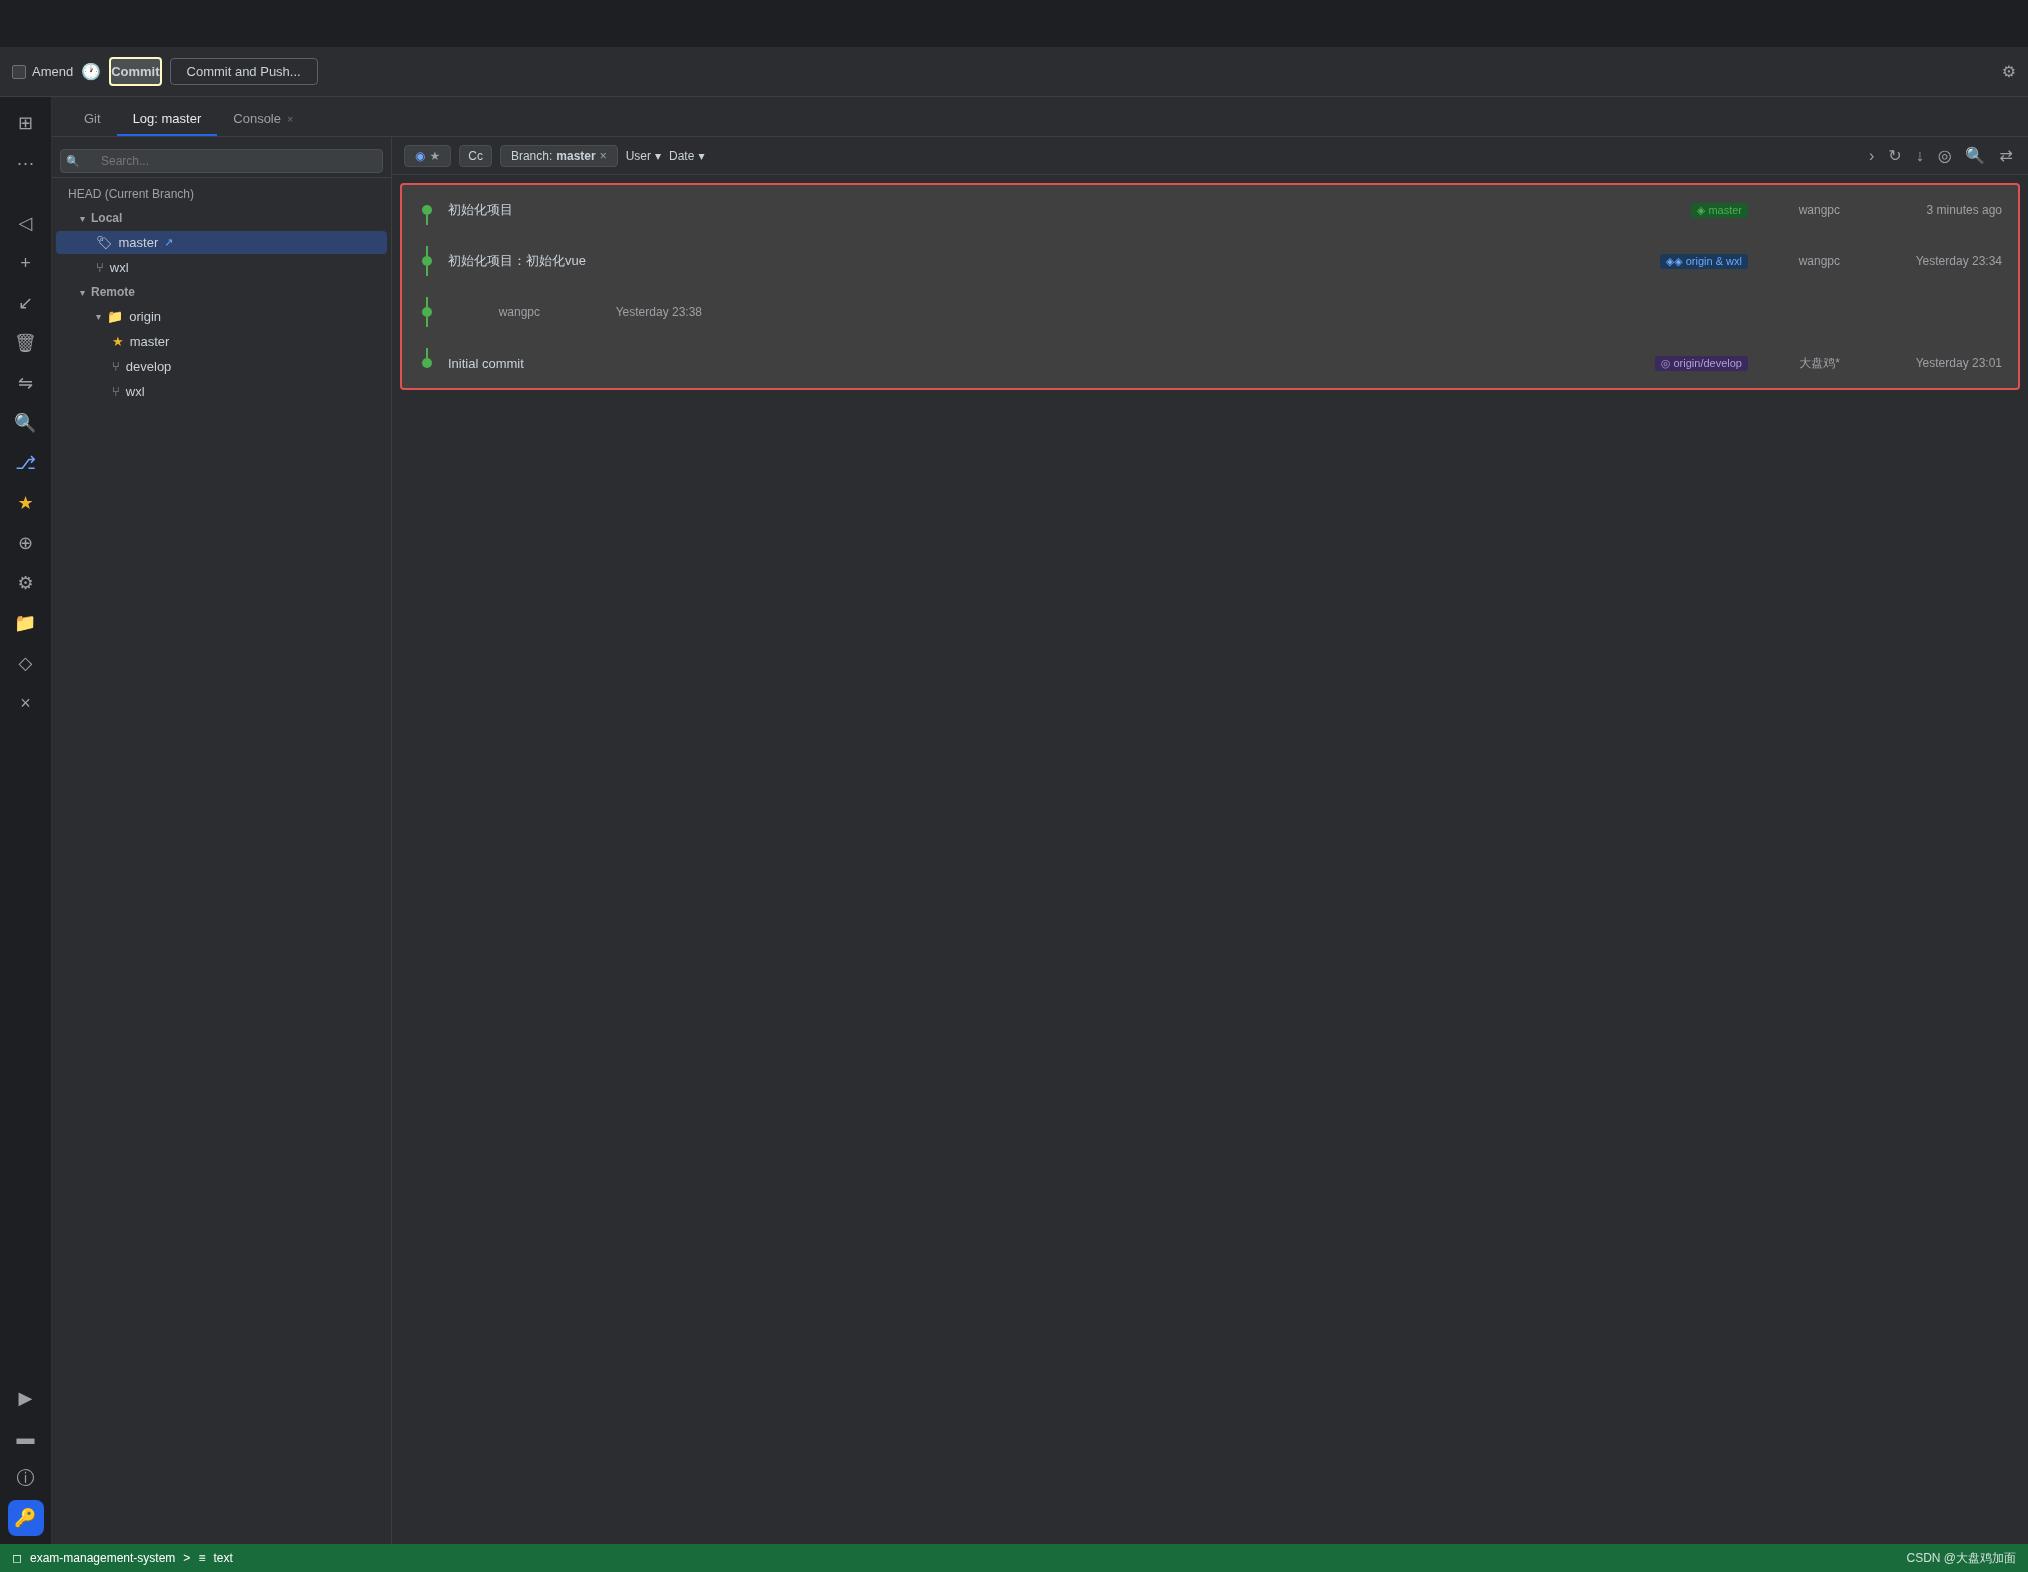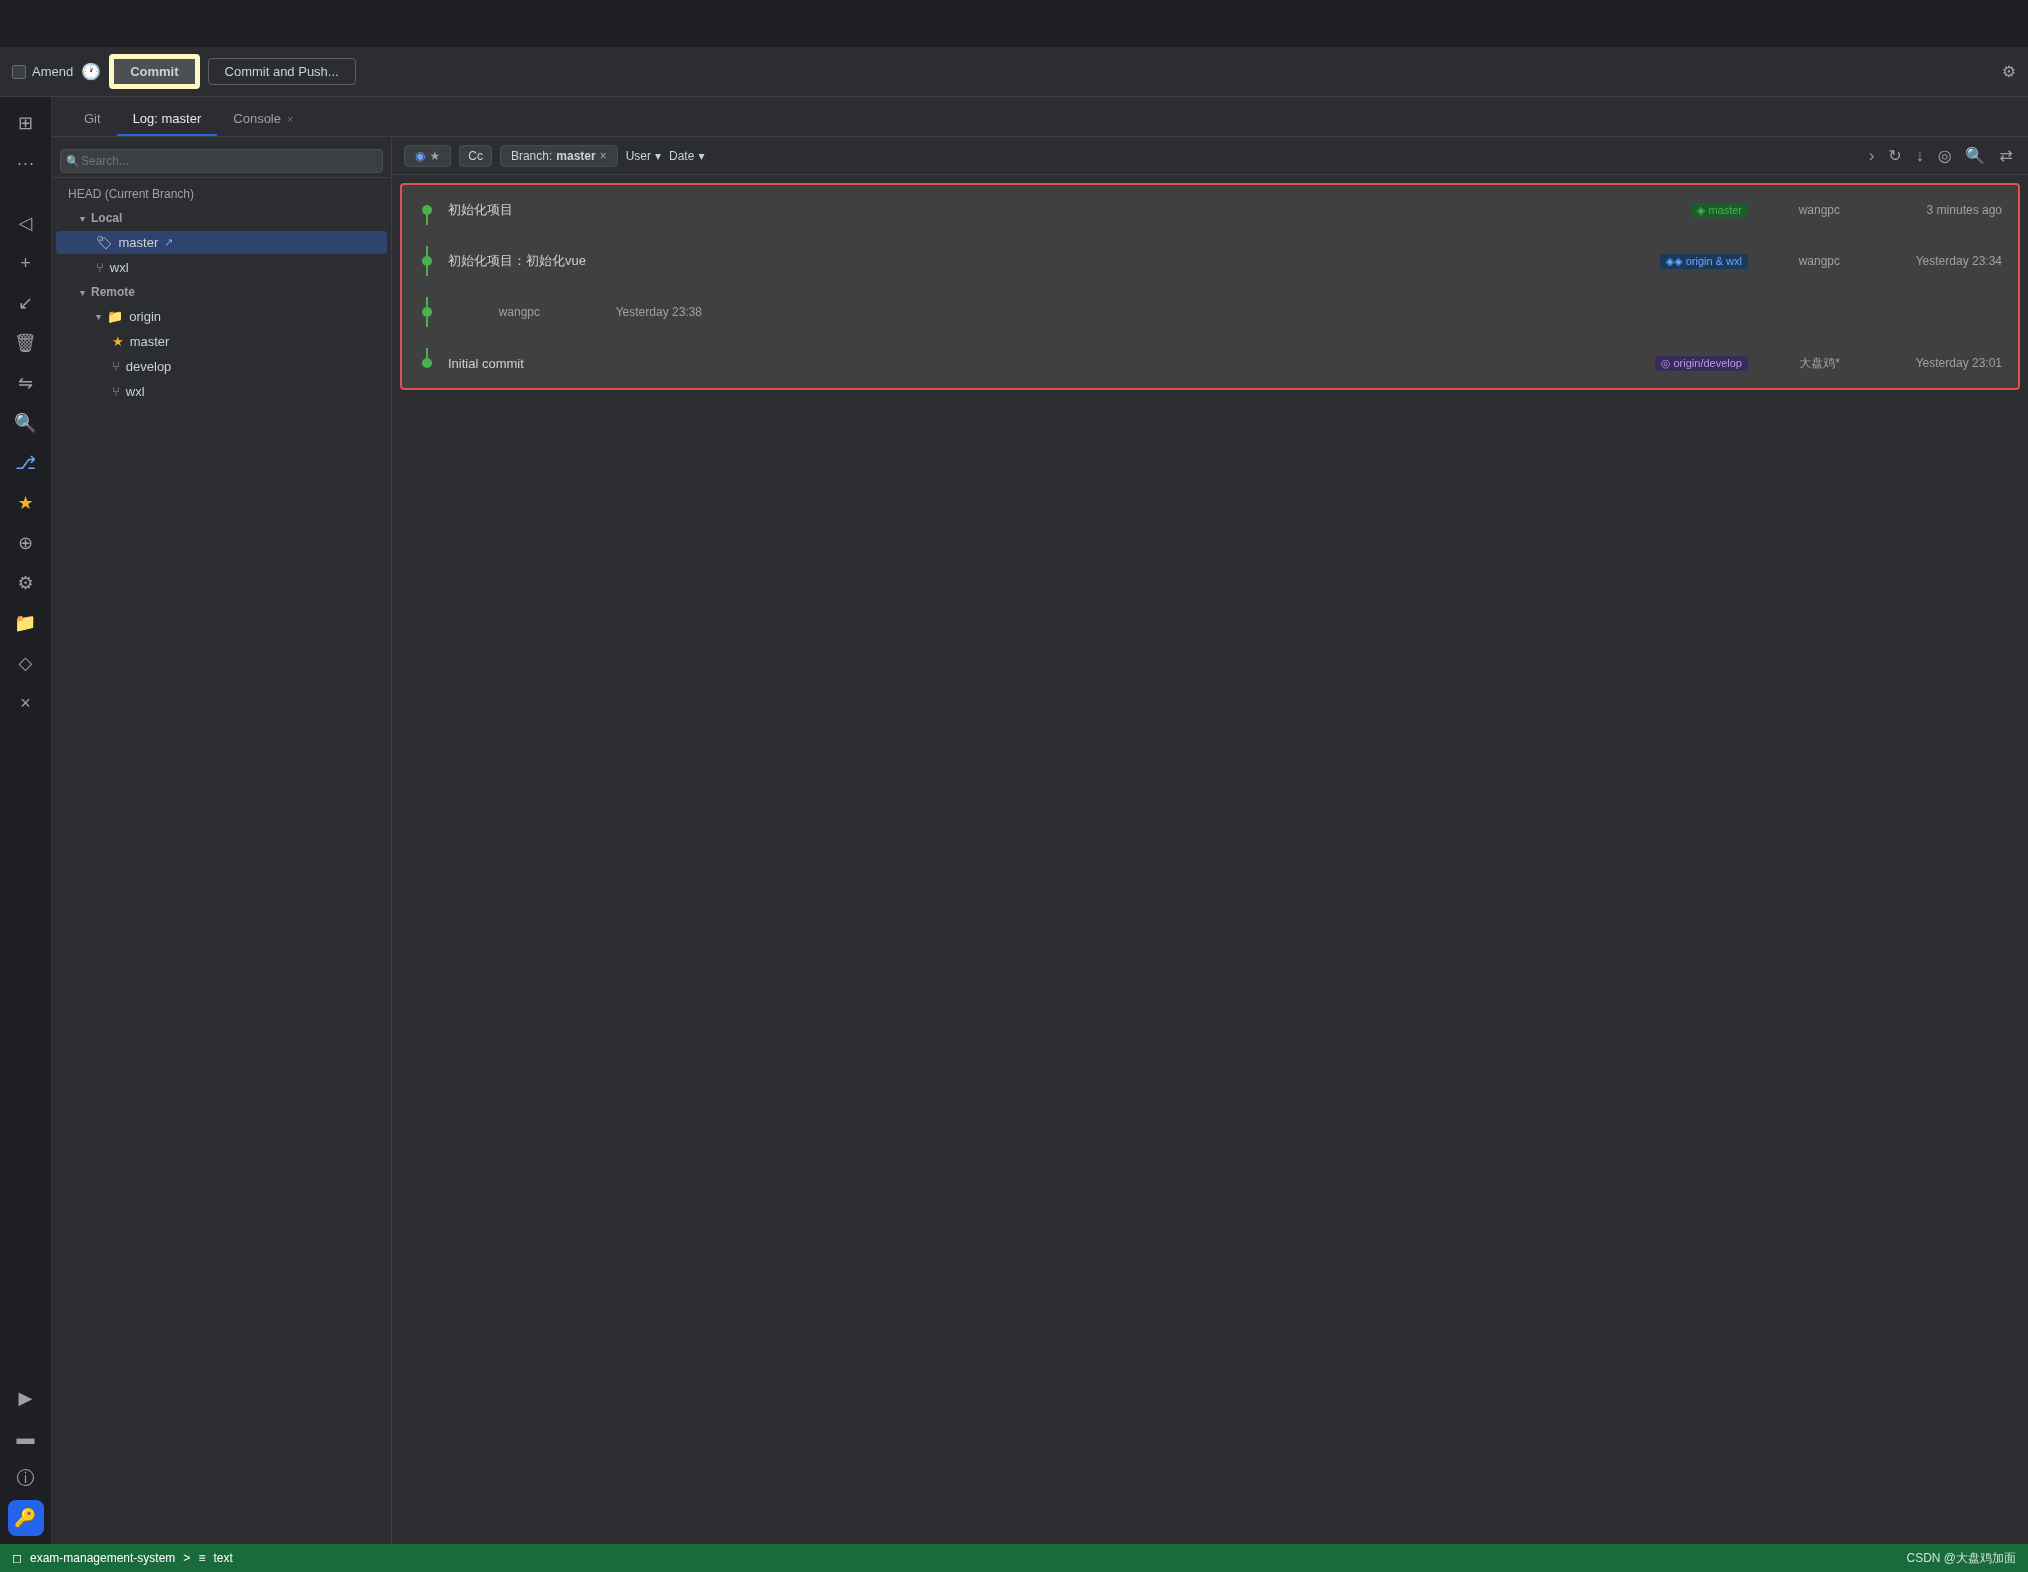--- a/index.html
+++ b/index.html
@@ -36,23 +36,23 @@
       width: 14px;
       height: 14px;
       background: #3c3f41;
       border: 1px solid #6c6f75;
       appearance: none;
       border-radius: 2px;
       cursor: pointer;
     }
     .btn-commit {
       background: #4c5052;
-      border: 5px solid #fef9c3;
-      color: #c9d1d9;
-      padding: 5px 16px;
+      border: 2px solid #fef9c3;
+      color: #c9d1d9;
+      padding: 5px 0;
       border-radius: 4px;
       cursor: pointer;
       font-size: 13px;
       font-weight: 600;
     }
     .btn-commit-push {
       background: #2b2d30;
       border: 1px solid #5c5f63;
       color: #c9d1d9;
       padding: 5px 16px;
@@ -498,21 +498,21 @@
           <span>Console</span>
           <span class="tab-close">×</span>
         </div>
       </div>
 
       <div class="content-area">
 
         <div class="sidebar">
           <div class="sidebar-controls">
             <div class="search-wrapper" style="flex:1;">
-              <input type="text" style="width: 100%; background: rgb(60, 63, 65); border: 1px solid rgb(74, 77, 82); border-radius: 4px; color: rgb(201, 209, 217); padding: 4px 8px 4px 20px; font-size: 12px; outline: none;" placeholder="Search...">
+              <input type="text" style="width: 100%; background: rgb(60, 63, 65); border: 1px solid rgb(74, 77, 82); border-radius: 4px; color: rgb(201, 209, 217); padding: 4px 8px 4px 40px; font-size: 12px; outline: none;" placeholder="Search...">
             </div>
           </div>
 
           <div class="sidebar-item">
             <span style="color:#9da0a5;font-size:12px;">HEAD (Current Branch)</span>
           </div>
 
           <div class="sidebar-item indent-1">
             <span class="chevron">▾</span>
             <span class="section-label">Local</span>

